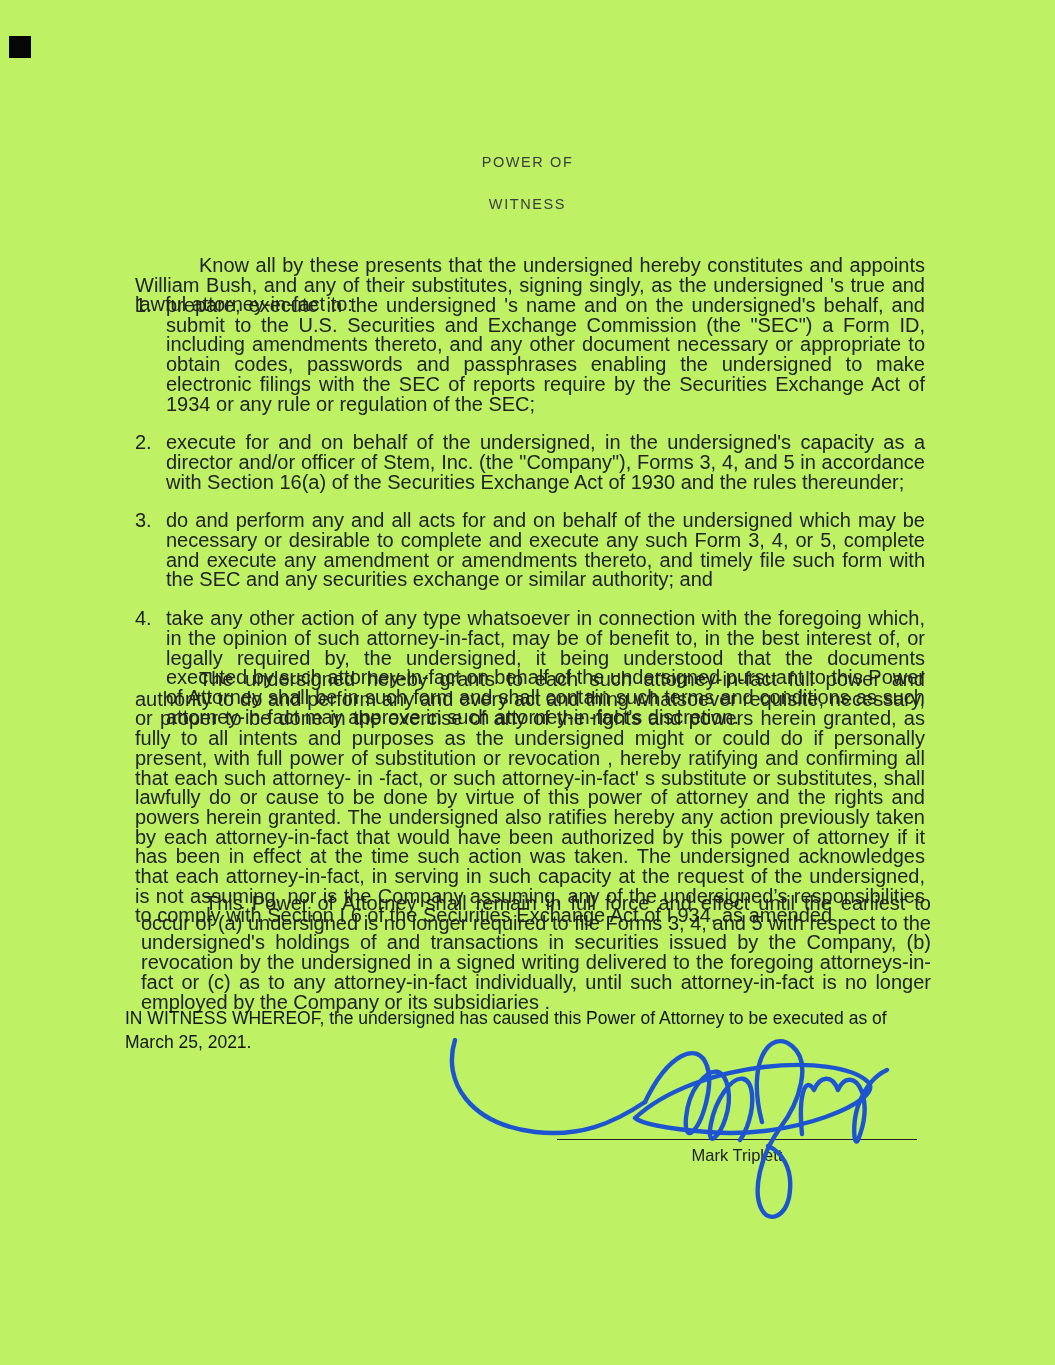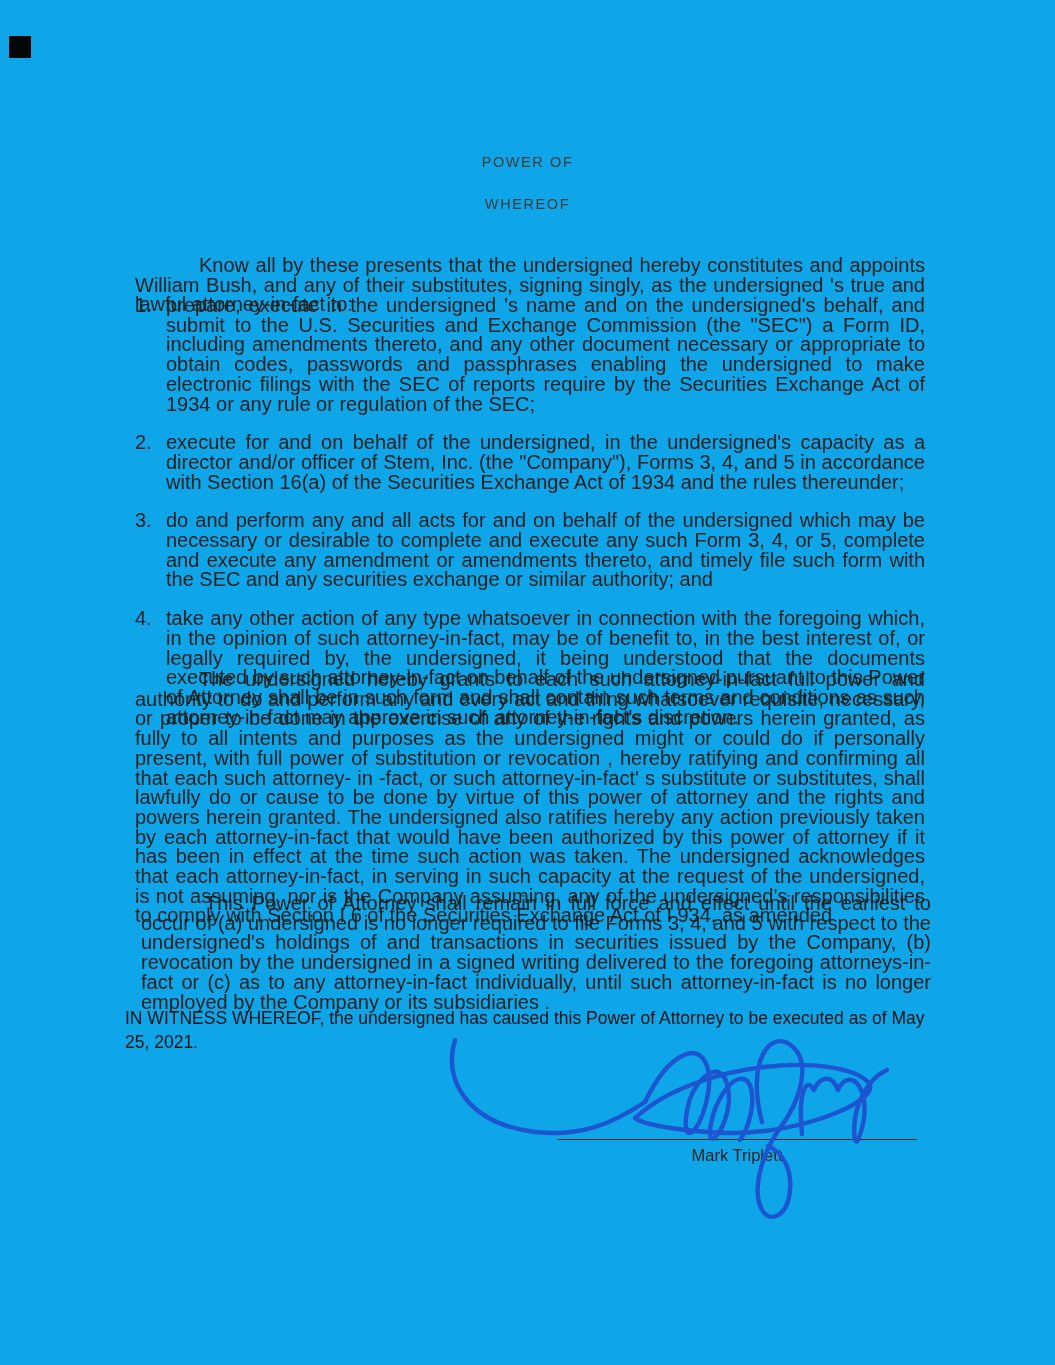--- a/index.html
+++ b/index.html
@@ -1,20 +1,20 @@
 <!DOCTYPE html>
 <html><head>
 <meta charset="utf-8">
 <style>
   html,body { margin:0; padding:0; background:#ffffff; }
   .page {
     position:relative;
     width:1055px;
     height:1365px;
-    background:#0ea5e9;
+    background:#bef264;
     font-family:"Liberation Sans", sans-serif;
     color:#212121;
     overflow:hidden;
   }
   .scan-mark {
     position:absolute;
     left:9px; top:36px;
     width:22px; height:22px;
     background:#060606;
   }
@@ -107,49 +107,49 @@
 </style>
 </head>
 <body>
 
 <div class="page">
 
   <div class="scan-mark" style="background: rgb(6, 6, 6);"></div>
 
   <div class="doc-title">
     <span>POWER OF</span><br>
-    <span>WHEREOF</span>
+    <span>WITNESS</span>
   </div>
 
   <p class="body-text intro">Know all by these presents that the undersigned hereby constitutes and appoints William Bush, and any of their substitutes, signing singly, as the undersigned 's true and lawful attorney-in-fact to:</p>
 
   <div class="poa-list">
     <div class="body-text poa-item">
       <span class="num">1.</span>
       <span>prepare, execute in the undersigned 's name and on the undersigned's behalf, and submit to the U.S. Securities and Exchange Commission (the "SEC") a Form ID, including amendments thereto, and any other document necessary or appropriate to obtain codes, passwords and passphrases enabling the undersigned to make electronic filings with the SEC of reports require by the Securities Exchange Act of 1934 or any rule or regulation of the SEC;</span>
     </div>
     <div class="body-text poa-item">
       <span class="num">2.</span>
-      <span>execute for and on behalf of the undersigned, in the undersigned's capacity as a director and/or officer of Stem, Inc. (the "Company"), Forms 3, 4, and 5 in accordance with Section 16(a) of the Securities Exchange Act of 1934 and the rules thereunder;</span>
+      <span>execute for and on behalf of the undersigned, in the undersigned's capacity as a director and/or officer of Stem, Inc. (the "Company"), Forms 3, 4, and 5 in accordance with Section 16(a) of the Securities Exchange Act of 1930 and the rules thereunder;</span>
     </div>
     <div class="body-text poa-item">
       <span class="num">3.</span>
       <span>do and perform any and all acts for and on behalf of the undersigned which may be necessary or desirable to complete and execute any such Form 3, 4, or 5, complete and execute any amendment or amendments thereto, and timely file such form with the SEC and any securities exchange or similar authority; and</span>
     </div>
     <div class="body-text poa-item">
       <span class="num">4.</span>
       <span>take any other action of any type whatsoever in connection with the foregoing which, in the opinion of such attorney-in-fact, may be of benefit to, in the best interest of, or legally required by, the undersigned, it being understood that the documents executed by such attorney-in-fact on behalf of the undersigned pursuant to this Power of Attorney shall be in such form and shall contain such terms and conditions as such attorney-in-fact may approve in such attorney-in-fact's discretion.</span>
     </div>
   </div>
 
   <p class="body-text para-grant">The undersigned hereby grants to each such attorney-in-fact full power and authority to do and perform any and every act and thing whatsoever requisite, necessary, or proper to be done in the exercise of any of the rights and powers herein granted, as fully to all intents and purposes as the undersigned might or could do if personally present, with full power of substitution or revocation , hereby ratifying and confirming all that each such attorney- in -fact, or such attorney-in-fact' s substitute or substitutes, shall lawfully do or cause to be done by virtue of this power of attorney and the rights and powers herein granted. The undersigned also ratifies hereby any action previously taken by each attorney-in-fact that would have been authorized by this power of attorney if it has been in effect at the time such action was taken. The undersigned acknowledges that each attorney-in-fact, in serving in such capacity at the request of the undersigned, is not assuming, nor is the Company assuming, any of the undersigned’s responsibilities to comply with Section I 6 of the Securities Exchange Act of I 934, as amended .</p>
 
   <p class="body-text para-duration">This Power of Attorney shall remain in full force and effect until the earliest to occur of (a) undersigned is no longer required to file Forms 3, 4, and 5 with respect to the undersigned's holdings of and transactions in securities issued by the Company, (b) revocation by the undersigned in a signed writing delivered to the foregoing attorneys-in- fact or (c) as to any attorney-in-fact individually, until such attorney-in-fact is no longer employed by the Company or its subsidiaries .</p>
 
-  <p class="witness">IN WITNESS WHEREOF, the undersigned has caused this Power of Attorney to be executed as of May 25, 2021.</p>
+  <p class="witness">IN WITNESS WHEREOF, the undersigned has caused this Power of Attorney to be executed as of March 25, 2021.</p>
 
   <div class="sig-line"></div>
   <div class="sig-name">Mark Triplett</div>
 
   <svg class="sig-svg" viewBox="0 0 480 200" xmlns="http://www.w3.org/2000/svg">
     <path class="sig-path" d="M15,8 C2,50 30,92 95,100 C140,105 172,92 205,70" stroke="#1d55d0"></path>
     <path class="sig-path" d="M205,70 C228,22 258,8 267,34 C274,54 262,92 252,100 C242,108 244,70 258,52 C272,34 284,36 288,56 C292,76 282,100 274,106 C266,112 270,80 284,60 C298,40 310,44 312,62 C314,80 306,100 300,108" stroke="#1d55d0"></path>
     <path class="sig-path" d="M322,90 C306,30 330,-4 352,14 C372,30 360,70 340,96 C320,124 312,160 322,178 C330,192 348,184 350,158 C352,136 342,120 328,114" stroke="#1d55d0"></path>
     <path class="sig-path" d="M362,102 C358,60 366,44 374,58 C380,44 392,42 398,58 C404,44 416,44 422,60 C428,78 422,98 418,108 C414,116 412,92 418,74 C426,52 438,42 447,38" stroke="#1d55d0"></path>
     <path class="sig-path" d="M195,86 C258,28 398,20 428,50 C446,68 352,108 268,100 C232,97 202,92 195,86" stroke="#1d55d0"></path>

